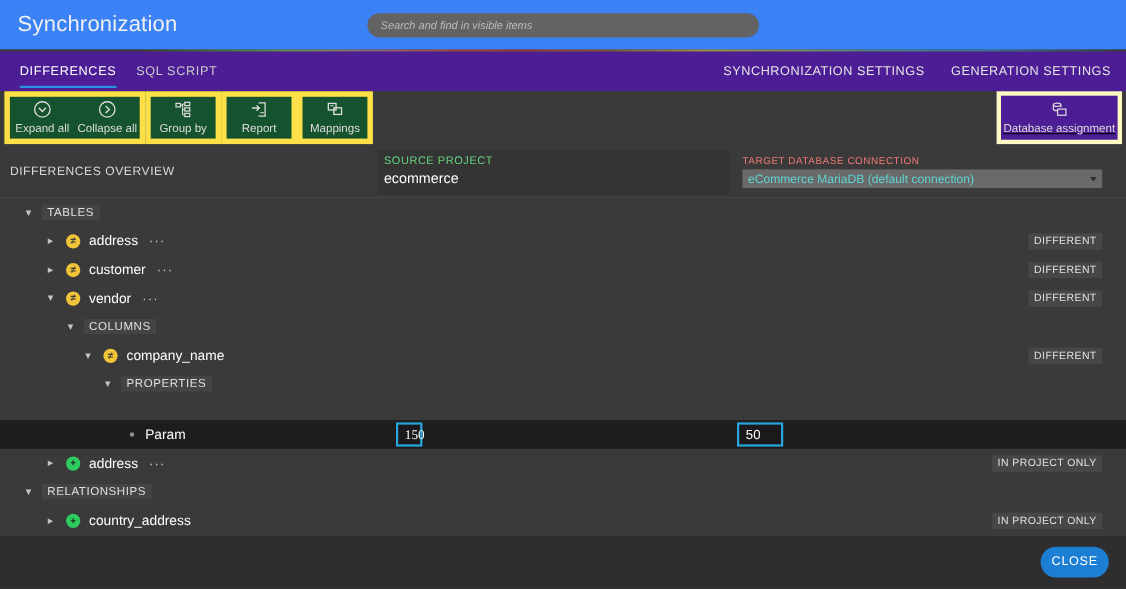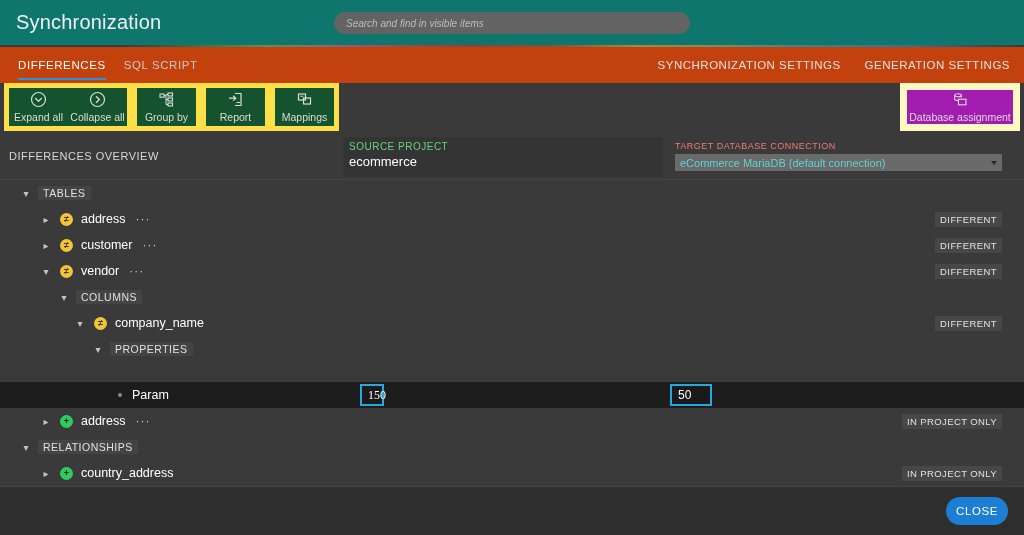--- a/index.html
+++ b/index.html
@@ -7,21 +7,21 @@
     width: 1024px; height: 535px;
     background: #3a3a3a;
     font-family: "Liberation Sans", sans-serif;
     overflow: hidden;
   }
 
   
   .titlebar {
     position: relative;
     height: 45px;
-    background: #0f766e;
+    background: #3b82f6;
     display: flex;
     align-items: center;
   }
   .app-title {
     margin-left: 16px;
     font-size: 20px;
     color: #f0f0f0;
     font-weight: 400;
     letter-spacing: .2px;
   }
@@ -47,21 +47,21 @@
     background: linear-gradient(to right,
       #3a3a3a 0%, #3a3a3a 12%, #4a7a4a 20%, #6e9a5e 26%,
       #9a6a8a 33%, #b04a4a 40%, #a83c3c 46%, #8a5a40 54%,
       #b09a4a 62%, #8a9a6a 70%, #4a8a9a 78%, #3a7aa8 88%, #3a3a3a 100%);
     opacity: .85;
   }
 
   
   .tabbar {
     height: 36px;
-    background: #c2410c;
+    background: #4c1d95;
     display: flex;
     align-items: center;
     position: relative;
   }
   .tab {
     position: relative;
     height: 36px;
     display: flex; align-items: center;
     padding: 0 0 0 0;
     margin-left: 18px;
@@ -119,24 +119,25 @@
   }
   .tool-btn .tlabel {
     font-size: 10.5px;
     color: #dcdcdc;
     white-space: nowrap;
   }
   .tool-ico { height: 18px; display:flex; align-items:center; justify-content:center; }
   .tool-right {
     position: absolute;
     right: 4px; top: 0;
-    background: #a21caf;
-    border: 7px solid #fef9c3;
+    background: #4c1d95;
+    border: 4px solid #fef9c3;
     height: 48px;
     display: flex;
+    text-decoration: underline;
   }
   .tool-right .tool-btn { width: 106px; }
 
   
   .overview {
     height: 44px;
     background: #3a3a3a;
     position: relative;
     display: flex;
     align-items: center;

